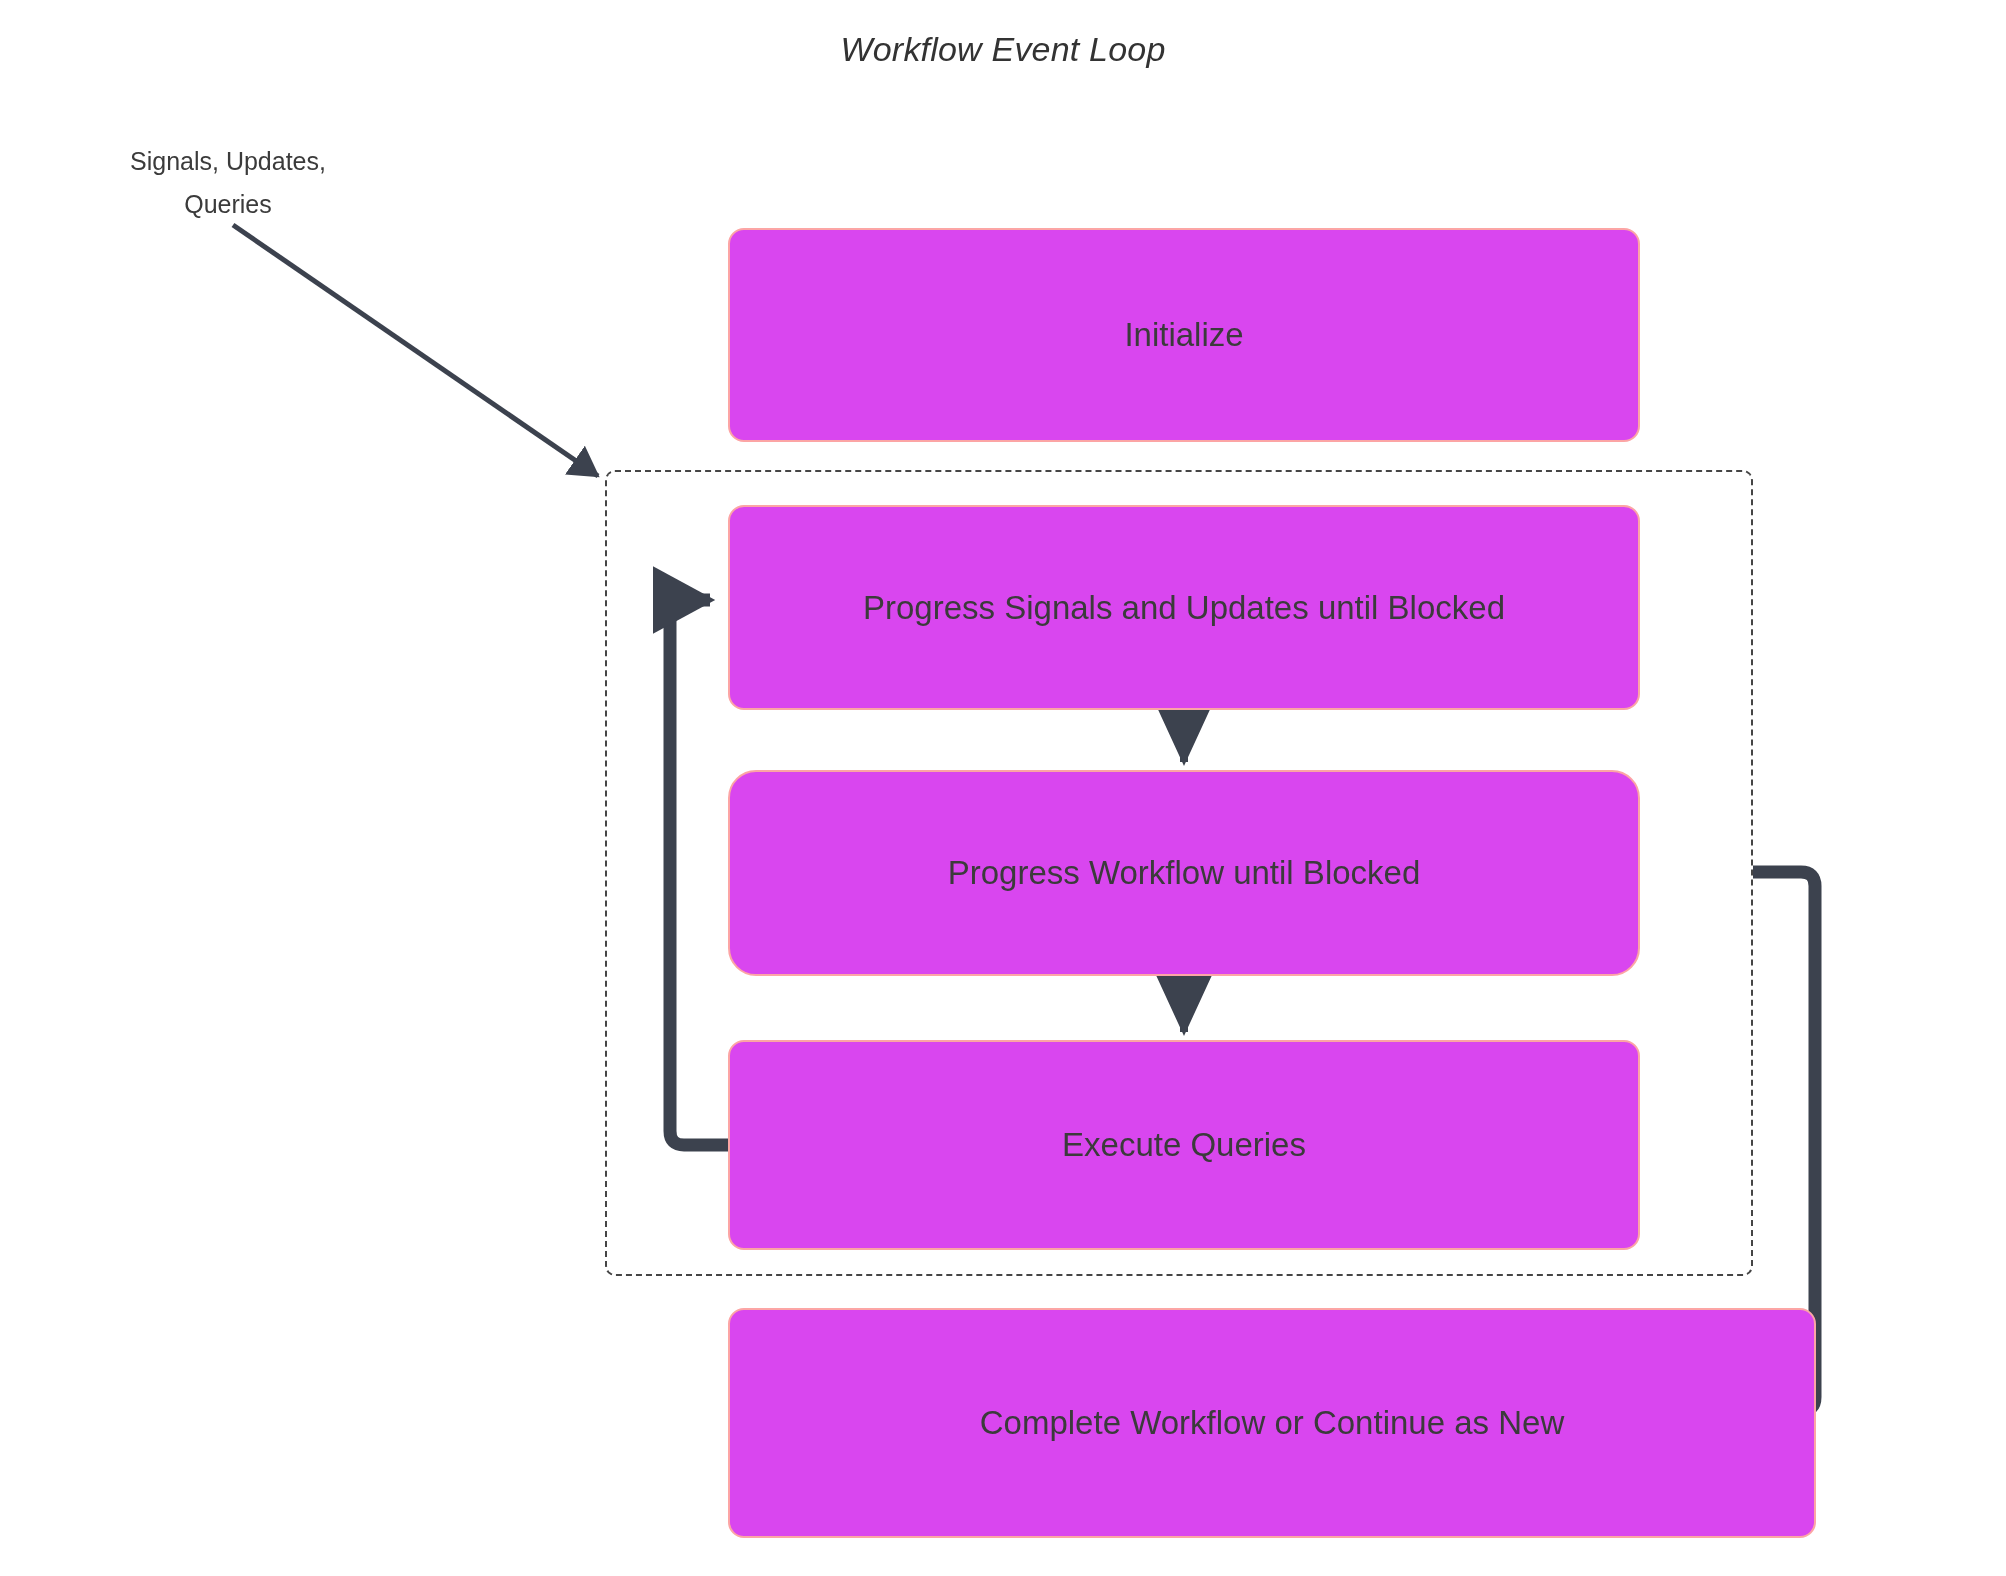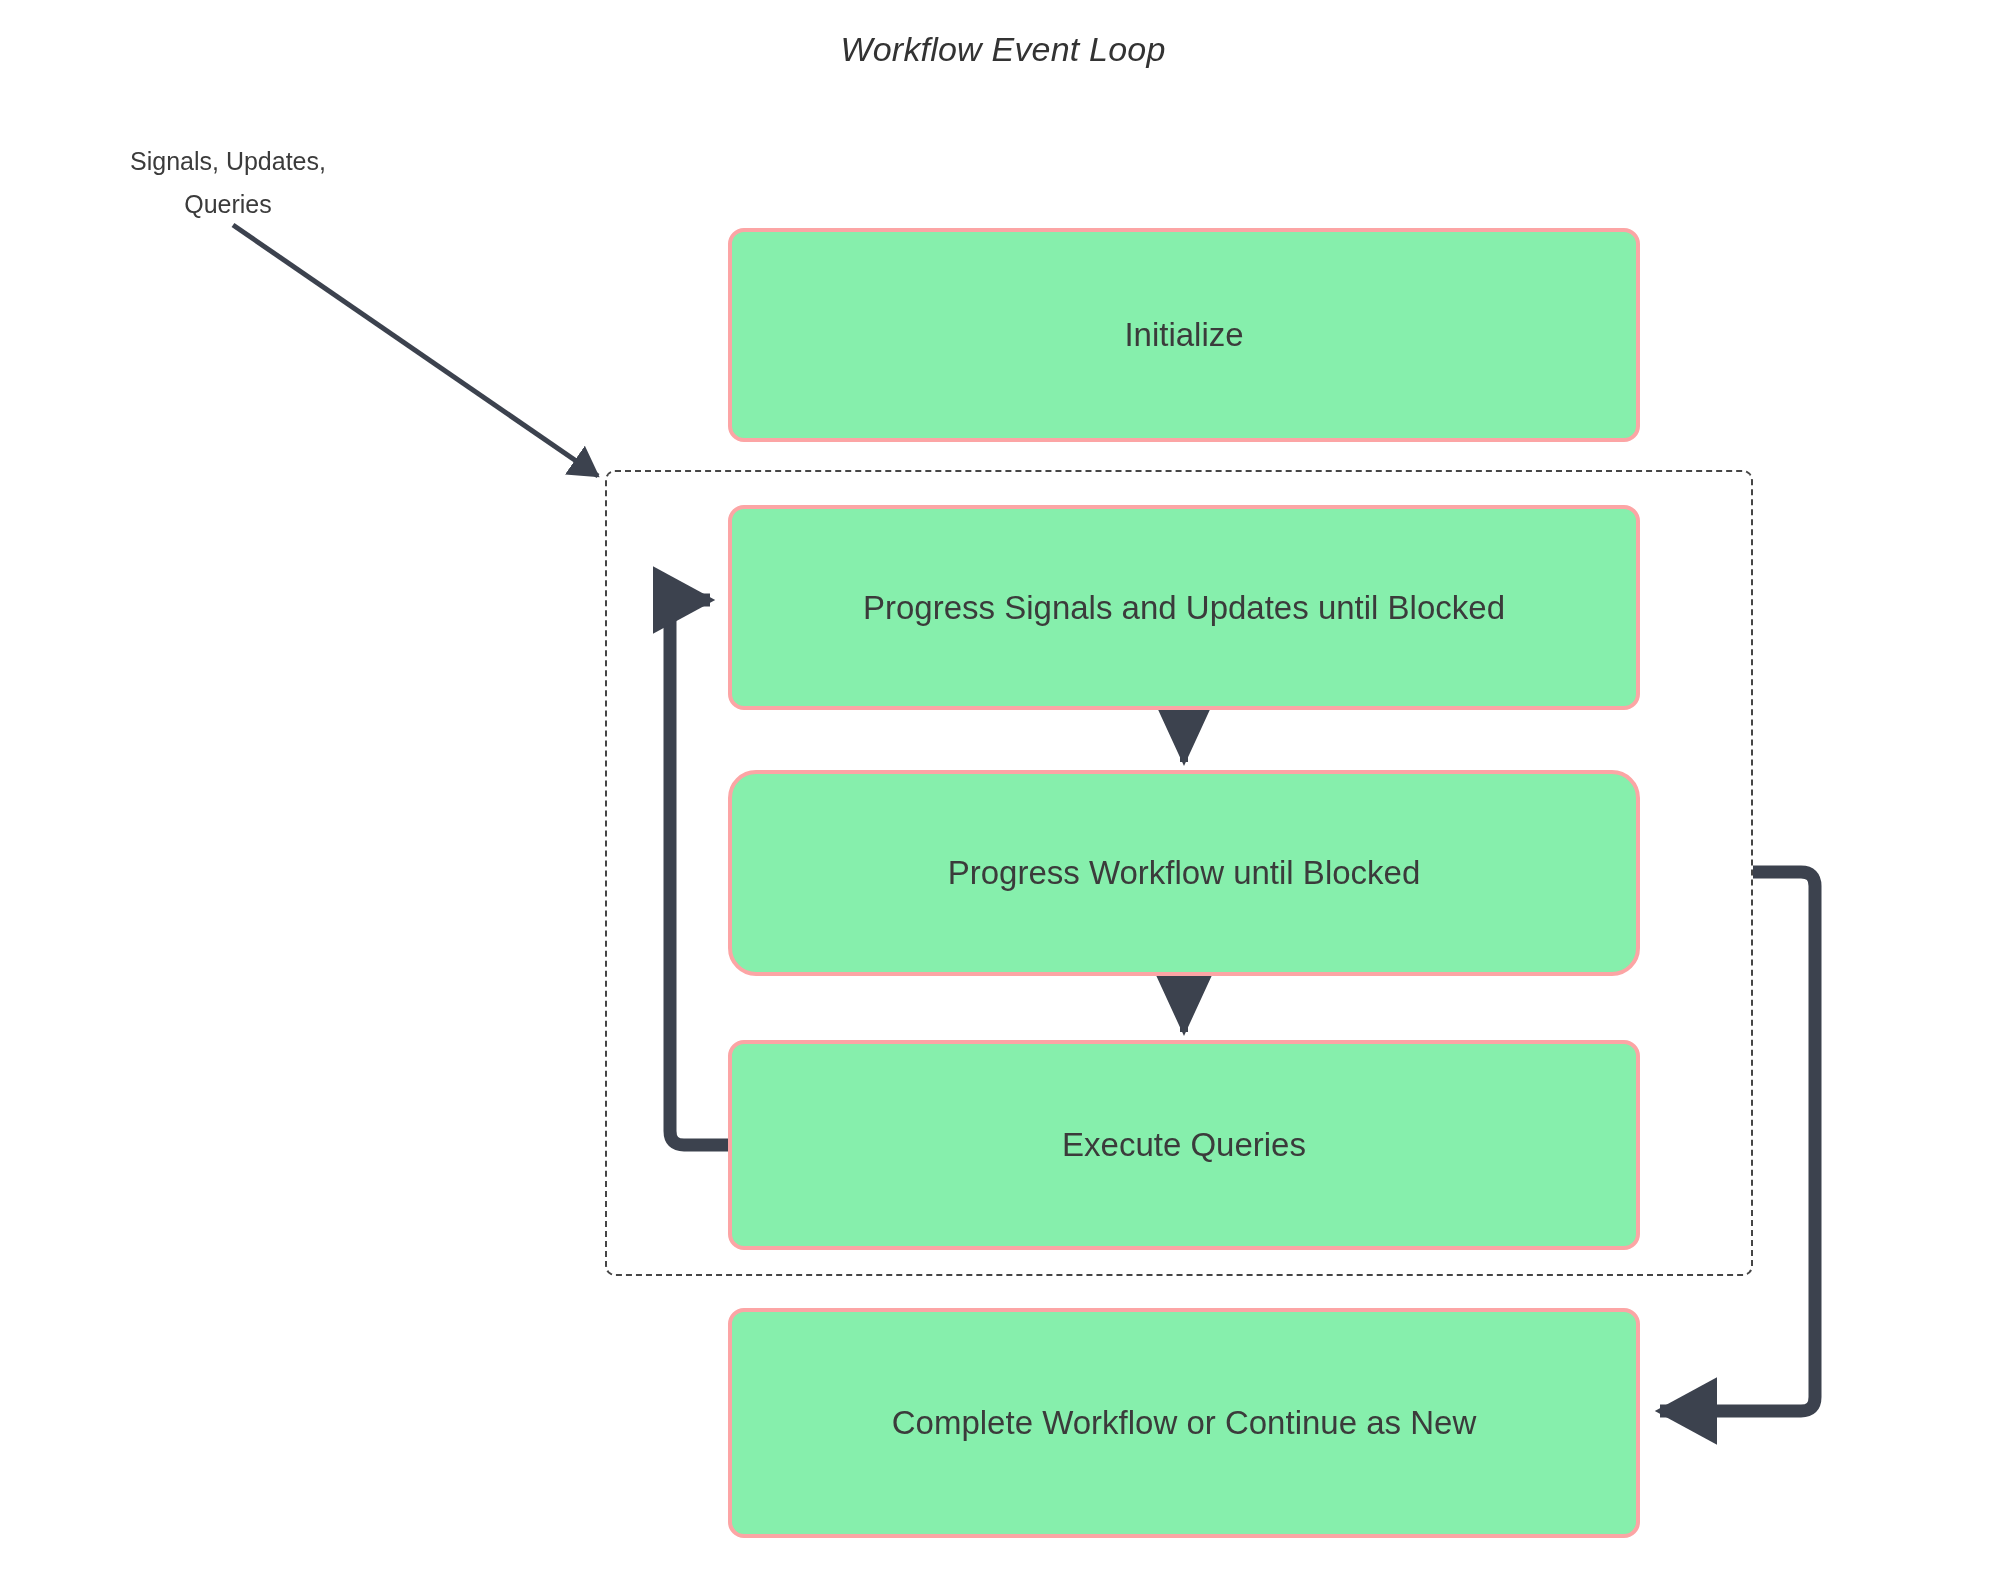--- a/index.html
+++ b/index.html
@@ -47,22 +47,22 @@
     text-align: center;
     font-size: 25px;
     line-height: 43px;
     color: #3b3b3b;
     white-space: pre-line;
   }
 
   .node {
     position: absolute;
     box-sizing: border-box;
-    background: #86efac;
-    border: 4px solid #fca5a5;
+    background: #d946ef;
+    border: 2px solid #fca5a5;
     border-radius: 16px;
     display: flex;
     align-items: center;
     justify-content: center;
     text-align: center;
   }
   .node-label {
     font-size: 33px;
     color: #3b3b3b;
     line-height: 40px;
@@ -76,21 +76,21 @@
     border-radius: 10px;
     background: transparent;
   }
 
   
   #node-initialize      { left: 728px;  top: 228px;  width: 912px; height: 214px; }
   #loop-box             { left: 605px;  top: 470px;  width: 1148px; height: 806px; }
   #node-progress-signals{ left: 728px;  top: 505px;  width: 912px; height: 205px; }
   #node-progress-workflow{left: 728px;  top: 770px;  width: 912px; height: 206px; border-radius: 28px; }
   #node-execute-queries { left: 728px;  top: 1040px; width: 912px; height: 210px; }
-  #node-complete        { left: 728px;  top: 1308px; width: 912px; height: 230px; }
+  #node-complete        { left: 728px;  top: 1308px; width: 1088px; height: 230px; }
 </style>
 </head>
 <body>
 
 <div id="canvas">
 
   <div class="diagram-title">Workflow Event Loop</div>
 
   <div class="ext-label">Signals, Updates,
 Queries</div>

